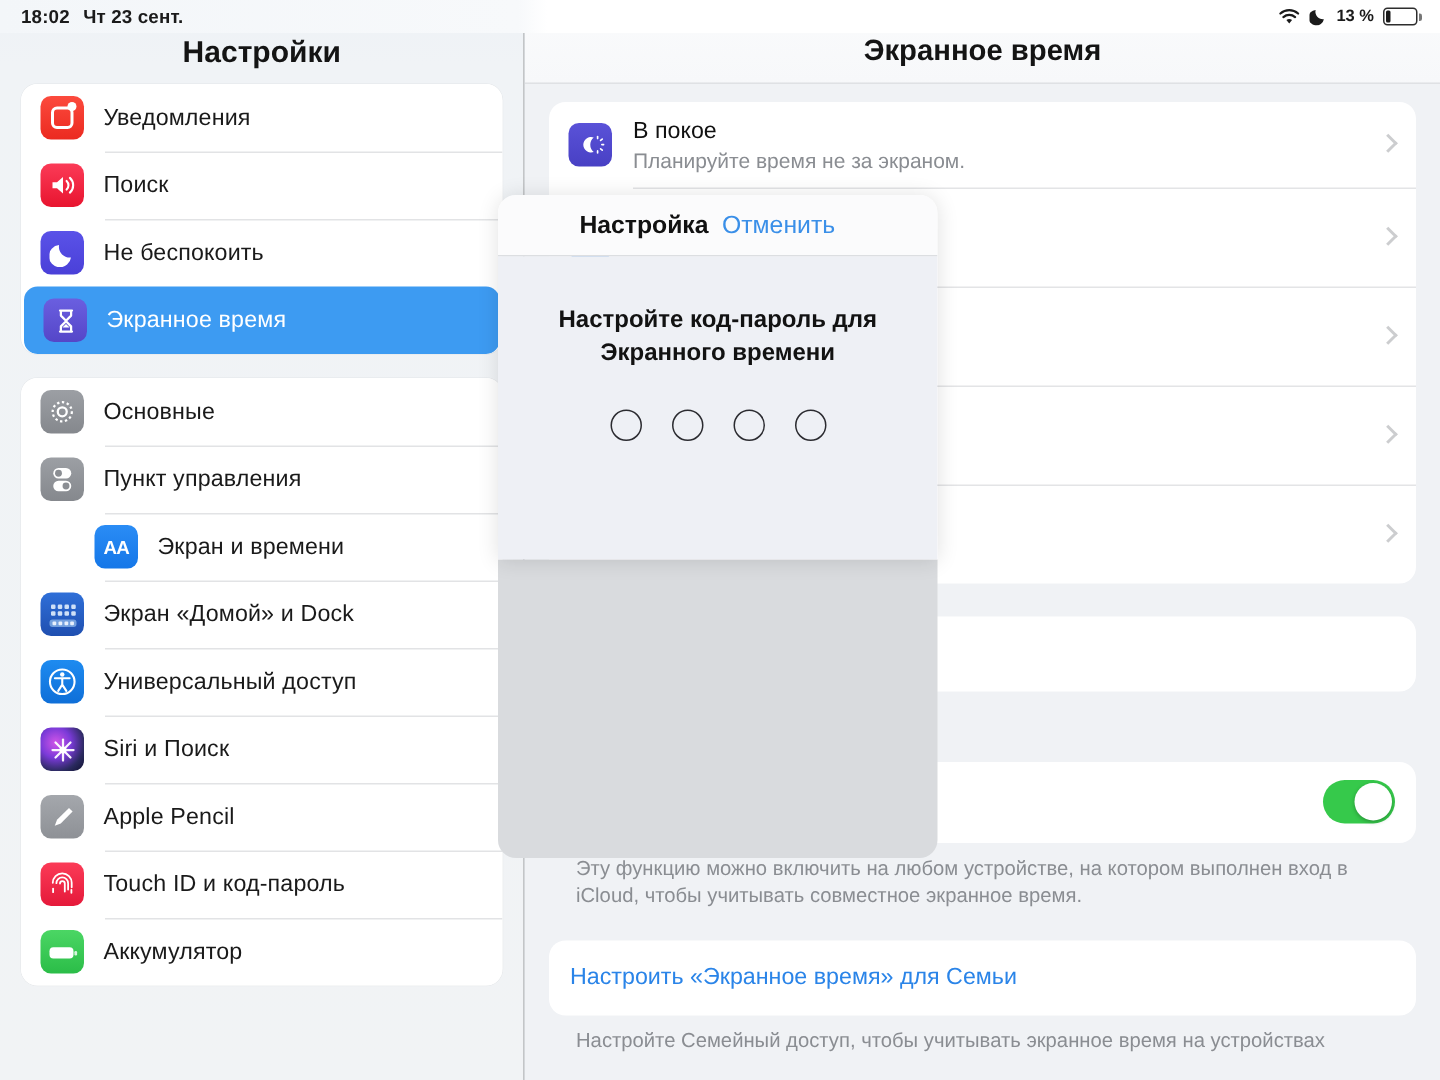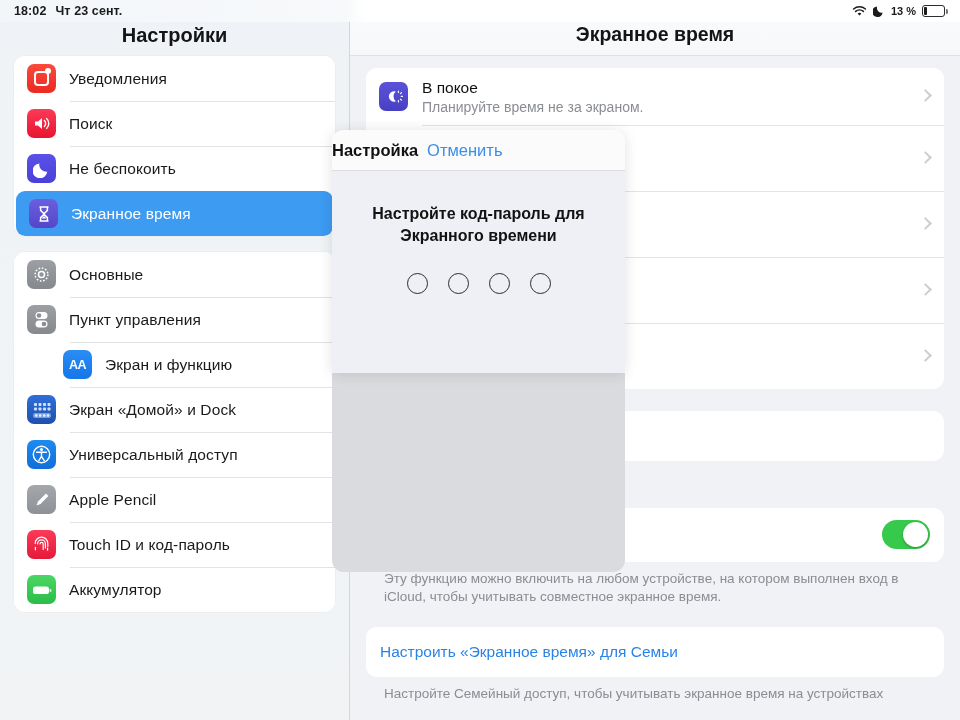--- a/index.html
+++ b/index.html
@@ -205,21 +205,21 @@
     position: absolute; left: 332px; top: 130px;
     width: 293px; height: 243px;
     border-radius: 12px 12px 0 0;
     overflow: hidden;
     z-index: 31;
     box-shadow: 0 1px 14px rgba(0,0,0,0.12);
   }
   .modal-bar {
     height: 41px;
     background: #fbfbfc;
-    display: flex; align-items: center; justify-content: flex-start;
+    display: flex; align-items: center; justify-content: center;
     padding-right: 14px; gap: 9px;
     border-bottom: 1px solid #dcdee1;
   }
   .modal-title { font-size: 16.5px; font-weight: bold; color: #111; }
   .modal-cancel { font-size: 16.5px; color: #3a8fe8; }
   .modal-body {
     height: 202px;
     background: #eef0f5;
     display: flex; flex-direction: column; align-items: center;
     padding-top: 32px;
@@ -326,21 +326,21 @@
             <rect x="2.5" y="10.5" width="12" height="7" rx="3.5" fill="#fff"></rect>
             <circle cx="11" cy="14" r="2.3" fill="#8b8e93"></circle>
           </svg>
         </span>
         <span class="side-label">Пункт управления</span>
       </div>
       <div class="side-row">
         <span class="side-icon ic-display">
           <span class="glyph">AA</span>
         </span>
-        <span class="side-label">Экран и функцию</span>
+        <span class="side-label">Экран и времени</span>
       </div>
       <div class="side-row">
         <span class="side-icon ic-home">
           <svg width="22" height="20" viewBox="0 0 22 20">
             <g fill="#cfe0f7">
               <rect x="3" y="3" width="3" height="3" rx="0.8"></rect>
                 <rect x="7.5" y="3" width="3" height="3" rx="0.8"></rect>
               <rect x="12" y="3" width="3" height="3" rx="0.8"></rect>
                 <rect x="16.5" y="3" width="3" height="3" rx="0.8"></rect>
               <rect x="3" y="7.5" width="3" height="3" rx="0.8"></rect>
@@ -363,20 +363,34 @@
         <span class="side-icon ic-access">
           <svg width="21" height="21" viewBox="0 0 21 21">
             <circle cx="10.5" cy="10.5" r="8.2" fill="none" stroke="#fff" stroke-width="1.4"></circle>
             <circle cx="10.5" cy="5.6" r="1.5" fill="#fff"></circle>
             <path d="M5.6 8.2 H15.4 M10.5 8.2 V12.4 M10.5 12.4 L7.8 16.6 M10.5 12.4 L13.2 16.6" stroke="#fff" stroke-width="1.4" fill="none" stroke-linecap="round"></path>
           </svg>
         </span>
         <span class="side-label">Универсальный доступ</span>
       </div>
       <div class="side-row">
+        <span class="side-icon ic-siri">
+          <svg width="22" height="22" viewBox="0 0 22 22">
+            <g stroke="#ffffff" stroke-width="1.5" stroke-linecap="round" opacity="0.95">
+              <path d="M11 4 V18"></path>
+                <path d="M4 11 H18"></path>
+              <path d="M6 6 L16 16"></path>
+                <path d="M16 6 L6 16"></path>
+            </g>
+            <circle cx="11" cy="11" r="2.4" fill="#fff" opacity="0.95"></circle>
+          </svg>
+        </span>
+        <span class="side-label">Siri и Поиск</span>
+      </div>
+      <div class="side-row">
         <span class="side-icon ic-pencil">
           <svg width="20" height="20" viewBox="0 0 20 20">
             <path d="M4.5 15.5 L6 11.5 L14 3.6 L16.4 6 L8.5 14 Z" fill="#fff"></path>
           </svg>
         </span>
         <span class="side-label">Apple Pencil</span>
       </div>
       <div class="side-row">
         <span class="side-icon ic-touchid">
           <svg width="19" height="20" viewBox="0 0 19 20">

